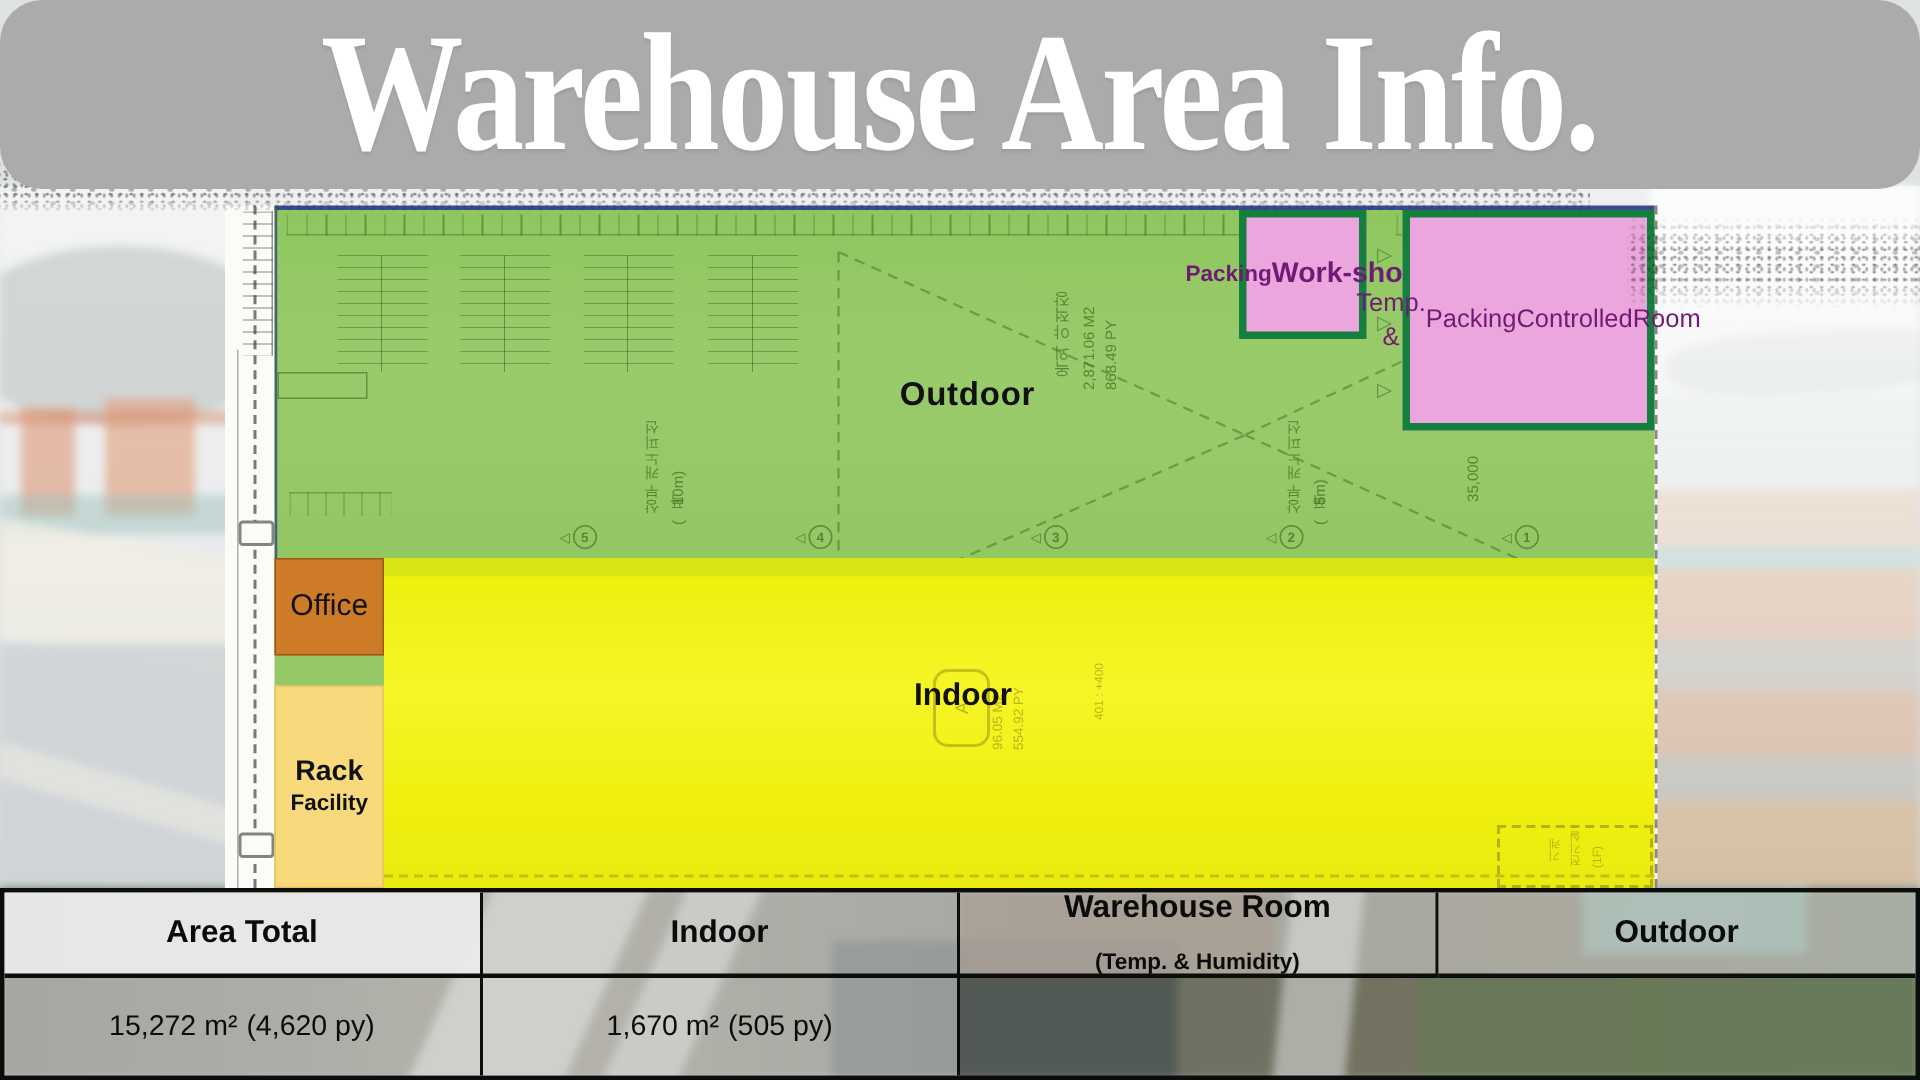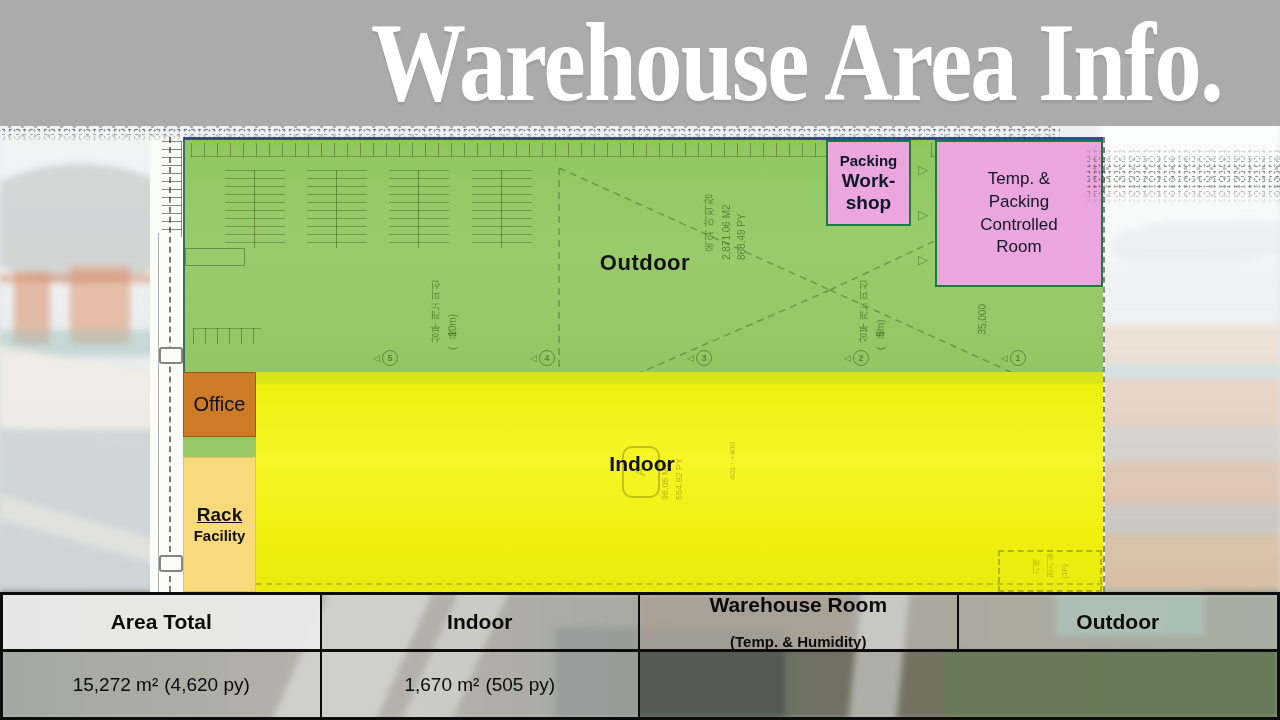--- a/index.html
+++ b/index.html
@@ -25,21 +25,21 @@
       radial-gradient(rgba(30,30,30,.5) .8px,transparent 1.2px);
     background-size:7px 5px,13px 9px,5px 7px;
     background-position:0 0,3px 2px,2px 4px;
     -webkit-mask-image:linear-gradient(180deg,transparent 0%,#000 35%,#000 65%,transparent 100%);
     mask-image:linear-gradient(180deg,transparent 0%,#000 35%,#000 65%,transparent 100%);}
   .grunge-top{left:0;top:102px;width:1060px;height:42px;opacity:.85;}
   .grunge-right{left:1085px;top:144px;width:195px;height:62px;opacity:.7;}
 
   
   .title-bar{left:0;top:0;width:1280px;height:126px;background:#ababab;
-    display:flex;align-items:center;justify-content:flex-end;}
+    display:flex;align-items:center;justify-content:center;border-radius:28px;}
   .title-text{font-family:"Liberation Serif",serif;font-weight:700;color:#fff;
     font-size:108px;line-height:1;letter-spacing:-2px;transform:scale(.88,1.04);
     white-space:nowrap;text-shadow:0 2px 2px rgba(0,0,0,.08);}
 
   
   .plan-paper{left:150px;top:137px;width:955px;height:455px;background:#fbfbf7;
     border-right:2px dashed rgba(40,40,40,.55);box-sizing:border-box;}
   .strip-vdash{position:absolute;left:19px;top:0;height:455px;border-left:2px dashed rgba(35,35,35,.6);}
   .strip-vsolid{position:absolute;left:8px;top:96px;height:359px;border-left:1px solid rgba(35,35,35,.35);}
   .strip-comb{position:absolute;left:12px;top:4px;width:19px;height:96px;
@@ -52,32 +52,32 @@
     border-top:3px solid #3a4a8e;border-left:2px solid #3f6b62;
     background:linear-gradient(180deg,#8fc75f,#9acb6b 45%,#93c763);}
   .left-col{left:183px;top:372px;width:73px;height:220px;background:#96c965;}
   .office{left:183px;top:372px;width:73px;height:65px;background:#cd7b27;
     border:1px solid rgba(150,85,15,.9);box-sizing:border-box;
     display:flex;align-items:center;justify-content:center;}
   .office span{font-size:20px;font-weight:400;color:#111;}
   .rack{left:183px;top:457px;width:73px;height:135px;background:#f8d97c;
     border:1px solid #eac25c;box-sizing:border-box;
     display:flex;flex-direction:column;align-items:center;justify-content:center;line-height:1.25;}
-  .rack .l1{font-size:19px;font-weight:700;color:#111;text-decoration:underline;}
+  .rack .l1{font-size:19px;font-weight:700;color:#111;}
   .rack .l2{font-size:15px;font-weight:700;color:#111;}
   .indoor{left:256px;top:372px;width:847px;height:220px;
     background:linear-gradient(180deg,#d8e414 0,#d8e414 11px,#eef00e 13px,#f6f527 40%,#f0ef0e 75%,#e9eb10 100%);}
   .indoor-label{position:absolute;left:286px;top:76px;width:200px;text-align:center;
     font-size:21px;font-weight:700;color:#111;line-height:1.55;}
   .outdoor-label{position:absolute;left:368px;top:110px;width:184px;text-align:center;
     font-size:22px;font-weight:800;color:#111;letter-spacing:.5px;}
 
-  .pink-box{background:#eba7dd;border:2px solid #15803d;box-sizing:border-box;
-    display:flex;flex-direction:column;align-items:center;justify-content:center;
-    text-align:center;color:#0f172a;}
+  .pink-box{background:#eba7dd;border:5px solid #15803d;box-sizing:border-box;
+    display:flex;flex-direction:row;align-items:center;justify-content:center;
+    text-align:center;color:#701a75;}
   .packing{left:826px;top:140px;width:85px;height:86px;}
   .packing .s1{font-size:15px;font-weight:600;line-height:1.2;}
   .packing .s2{font-size:19px;font-weight:700;line-height:1.15;}
   .temp-room{left:935px;top:140px;width:168px;height:147px;}
   .temp-room div{font-size:17px;font-weight:400;line-height:1.35;}
 
   
   .d-ink{color:rgba(70,110,35,.75);}
   .ticks{position:absolute;top:3px;height:13px;
     background:repeating-linear-gradient(90deg,rgba(60,95,30,.5) 0 1px,transparent 1px 13px);

